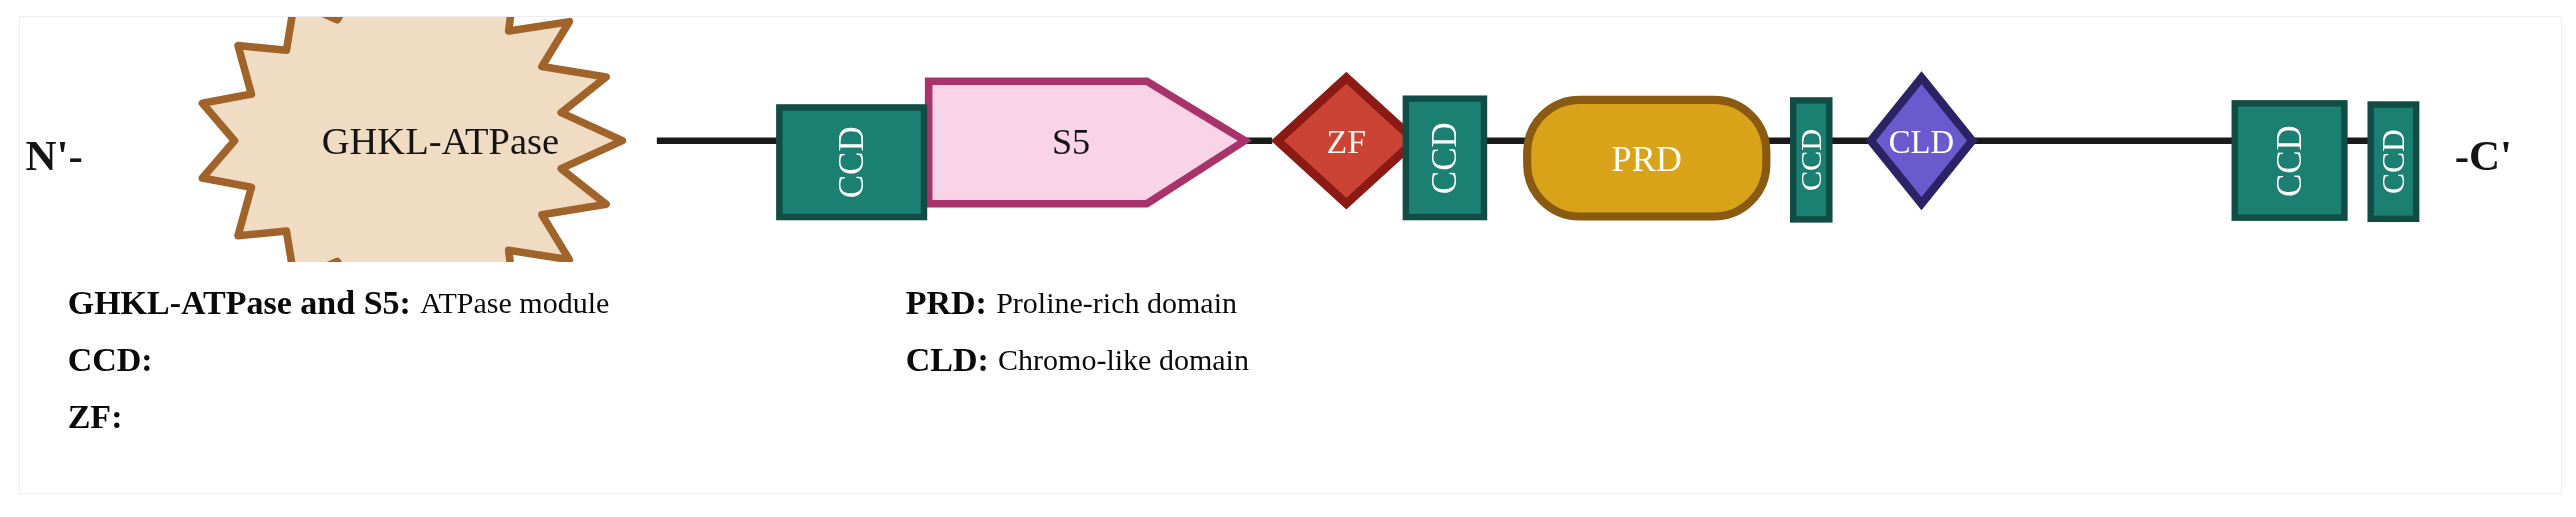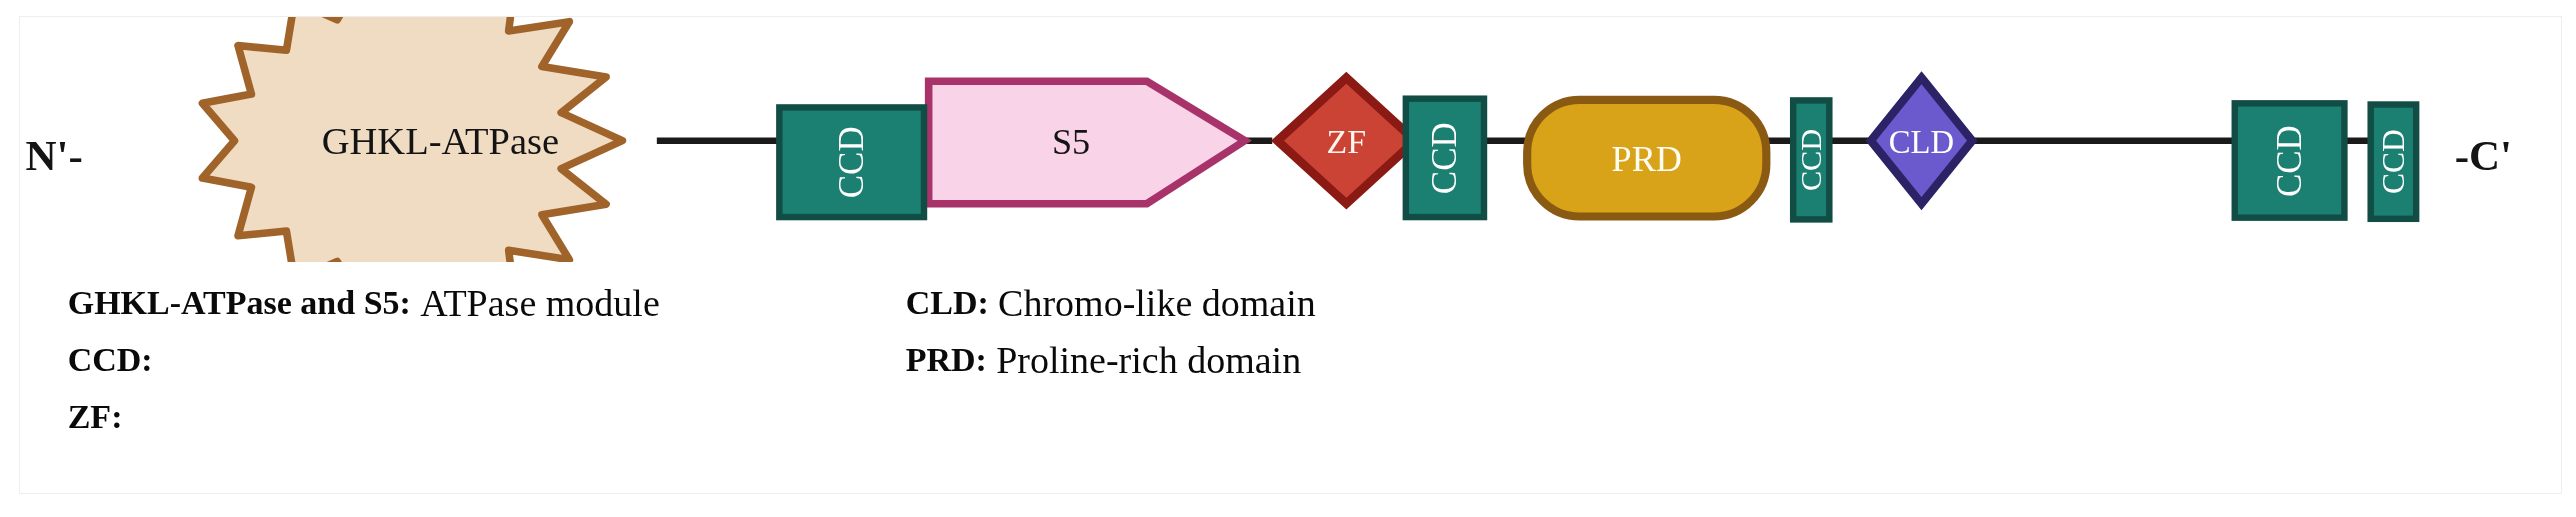--- a/index.html
+++ b/index.html
@@ -76,21 +76,21 @@
   }
   .legend-abbr {
     font-family: "Liberation Serif", "DejaVu Serif", serif;
     font-weight: bold;
     font-size: 34px;
     color: #0a0a0a;
   }
   .legend-desc {
     font-family: "Liberation Serif", "DejaVu Serif", serif;
     font-weight: normal;
-    font-size: 38px;
+    font-size: 30px;
     color: #0a0a0a;
     margin-left: 9.3px;
   }
 </style>
 </head>
 <body>
 
 <div id="figure-frame">
 
   <div id="domain-diagram">
@@ -178,25 +178,25 @@
       </div>
 
       <div class="legend-row">
         <span class="legend-abbr">ZF:</span>
       </div>
     </div>
 
     <div class="legend-column" id="legend-column-right">
 
       <div class="legend-row">
+        <span class="legend-abbr">PRD:</span>
+        <span class="legend-desc">Proline-rich domain</span>
+      </div>
+
+      <div class="legend-row">
         <span class="legend-abbr">CLD:</span>
         <span class="legend-desc">Chromo-like domain</span>
       </div>
-
-      <div class="legend-row">
-        <span class="legend-abbr">PRD:</span>
-        <span class="legend-desc">Proline-rich domain</span>
-      </div>
     </div>
 
   </div>
 </div>
 
 
 </body></html>

